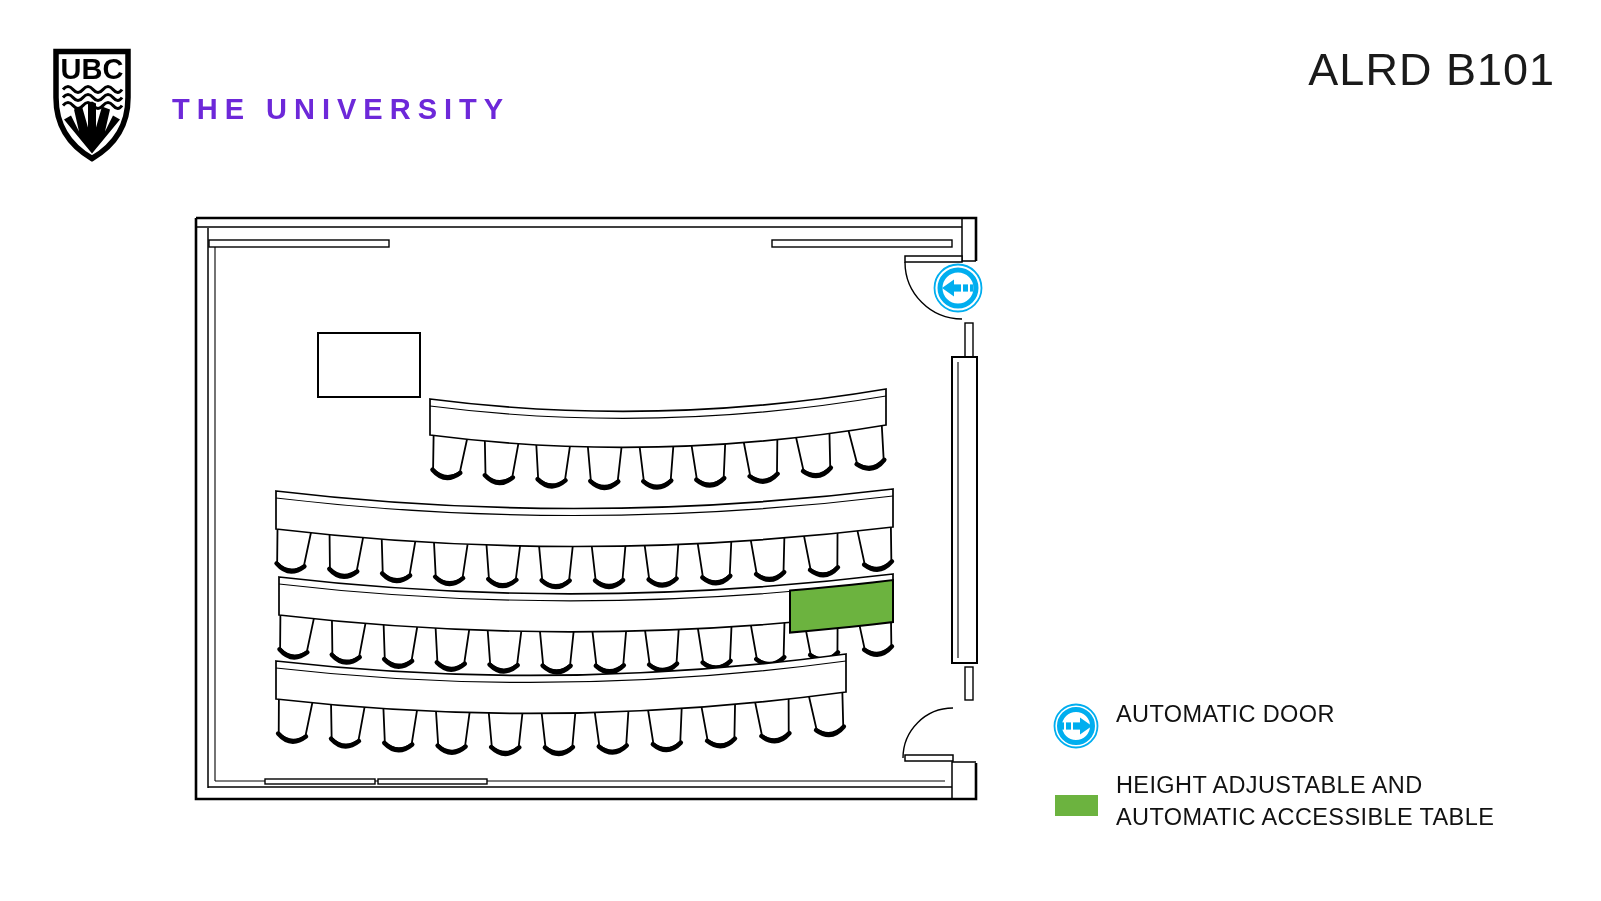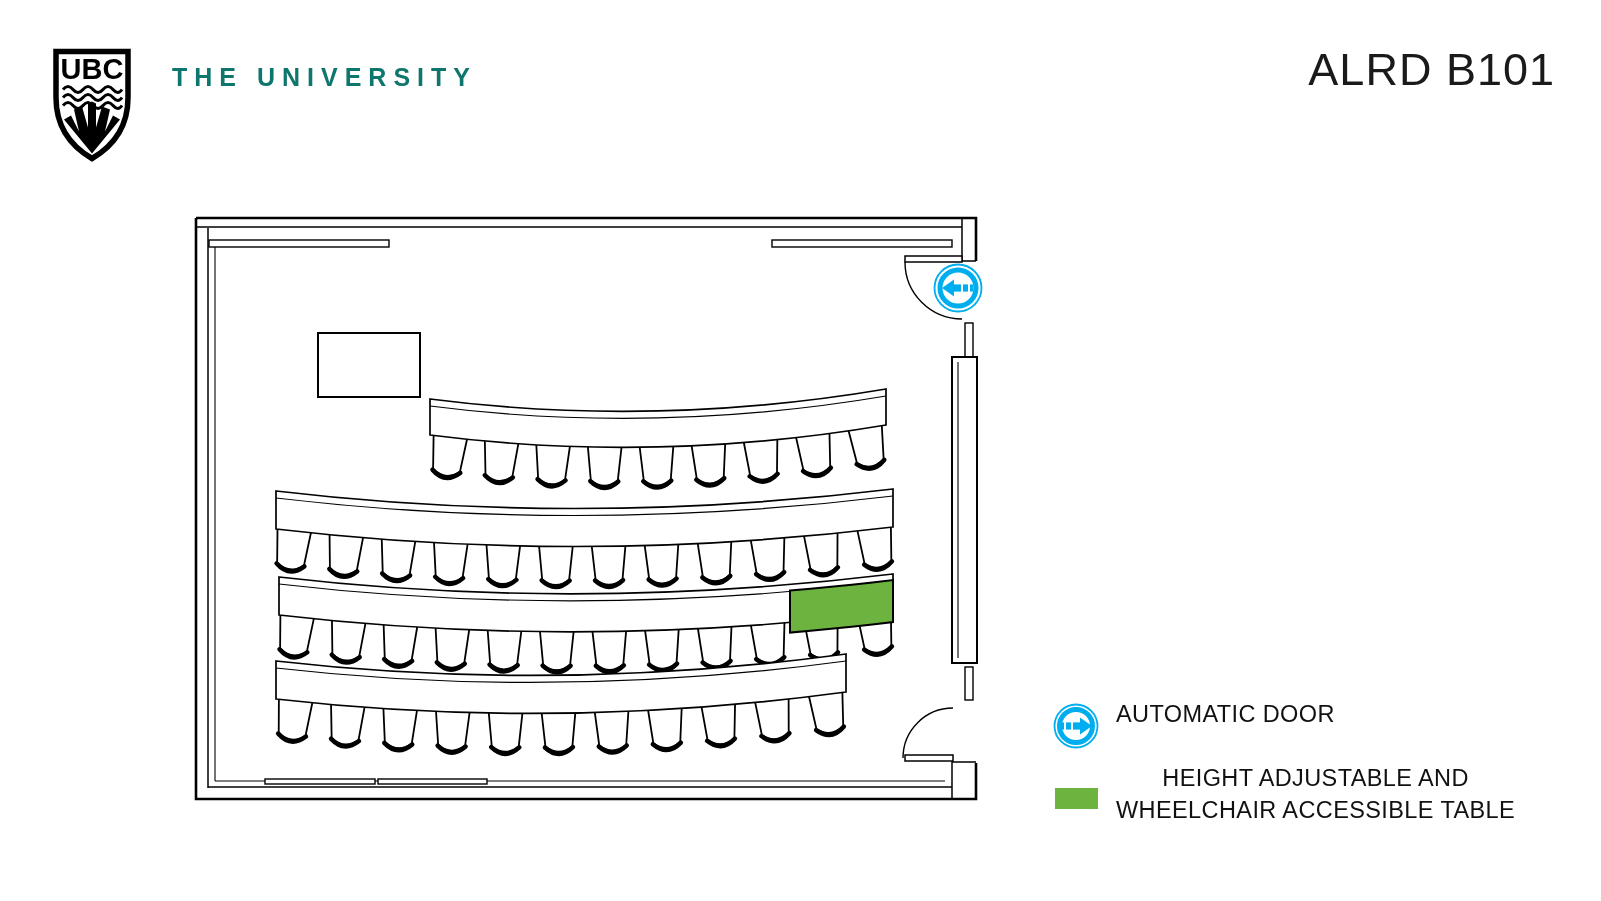--- a/index.html
+++ b/index.html
@@ -2,21 +2,21 @@
 <html style="--blue: #00AEEF; --green: #6CB33F;"><head>
 <meta charset="utf-8">
 <style>
   html,body{margin:0;padding:0;}
   body{
     width:1601px;height:901px;background:#ffffff;position:relative;overflow:hidden;
     font-family:"Liberation Sans", sans-serif;color:#000;
   }
   .hdr-logo{position:absolute;left:52px;top:46px;width:80px;height:118px;}
   .hdr-wordmark{position:absolute;left:172px;top:56px;font-weight:bold;}
-  .hdr-wordmark .wm-line{font-size:25px;letter-spacing:7px;line-height:42px;color:#0f766e;}
+  .hdr-wordmark .wm-line{font-size:29px;letter-spacing:7px;line-height:42px;color:#6d28d9;margin-top:32px;}
   .room-title{position:absolute;top:44px;right:46px;font-size:45px;font-weight:500;letter-spacing:1px;color:#1a1a1a;}
   #plan{position:absolute;left:0;top:0;}
 
   
   .w-outer{fill:none;stroke:#000;stroke-width:2.6;}
   .w-line{fill:none;stroke:#000;stroke-width:1.5;}
   .w-hair{fill:none;stroke:#000;stroke-width:1.1;}
   .w-rect{fill:#fff;stroke:#000;stroke-width:1.4;}
   .w-mid{fill:#fff;stroke:#000;stroke-width:2;}
   .door-leaf{fill:#fff;stroke:#000;stroke-width:1.5;}
@@ -26,22 +26,22 @@
   .chair-outline{fill:#fff;stroke:#000;stroke-width:1.8;}
   .chair-back{fill:none;stroke:#000;stroke-width:4.5;stroke-linecap:round;}
   .green-strip{fill:var(--green);stroke:#000;stroke-width:2;}
   .blue-stroke-thin{stroke:var(--blue);stroke-width:1.8;fill:#fff;}
   .blue-stroke-thick{stroke:var(--blue);stroke-width:5;fill:#fff;}
   .blue-fill{fill:var(--blue);}
   .green-bg{background:var(--green);}
 
   
   .legend{position:absolute;left:1052px;top:698px;width:500px;}
-  .legend-item{display:flex;align-items:flex-start;text-align:center;}
-  .legend-item + .legend-item{margin-top:12px;}
+  .legend-item{display:flex;align-items:flex-start;}
+  .legend-item + .legend-item{margin-top:19px;}
   .legend-icon{flex:0 0 auto;margin-top:4px;margin-right:16px;}
   .legend-swatch{flex:0 0 auto;width:43px;height:21px;margin:26px 16px 0 3px;}
   .legend-swatch{margin-right:18px;}
   .legend-text{font-size:23.5px;line-height:32px;letter-spacing:0.4px;color:#111;}
 </style>
 </head>
 <body>
 
 <svg class="hdr-logo" viewBox="0 0 80 115">
   <path d="M4,4 H76 V50 Q76,90 40,111 Q4,90 4,50 Z" fill="#fff" stroke="#000" stroke-width="5.5"></path>
@@ -315,16 +315,16 @@
       </g>
     </svg>
     <div class="legend-text">
       <div>AUTOMATIC DOOR</div>
     </div>
   </div>
   <div class="legend-item">
     <div class="legend-swatch green-bg"></div>
     <div class="legend-text">
       <div>HEIGHT ADJUSTABLE AND</div>
-      <div>WHEELCHAIR ACCESSIBLE TABLE</div>
+      <div>AUTOMATIC ACCESSIBLE TABLE</div>
     </div>
   </div>
 </div>
 
 </body></html>

